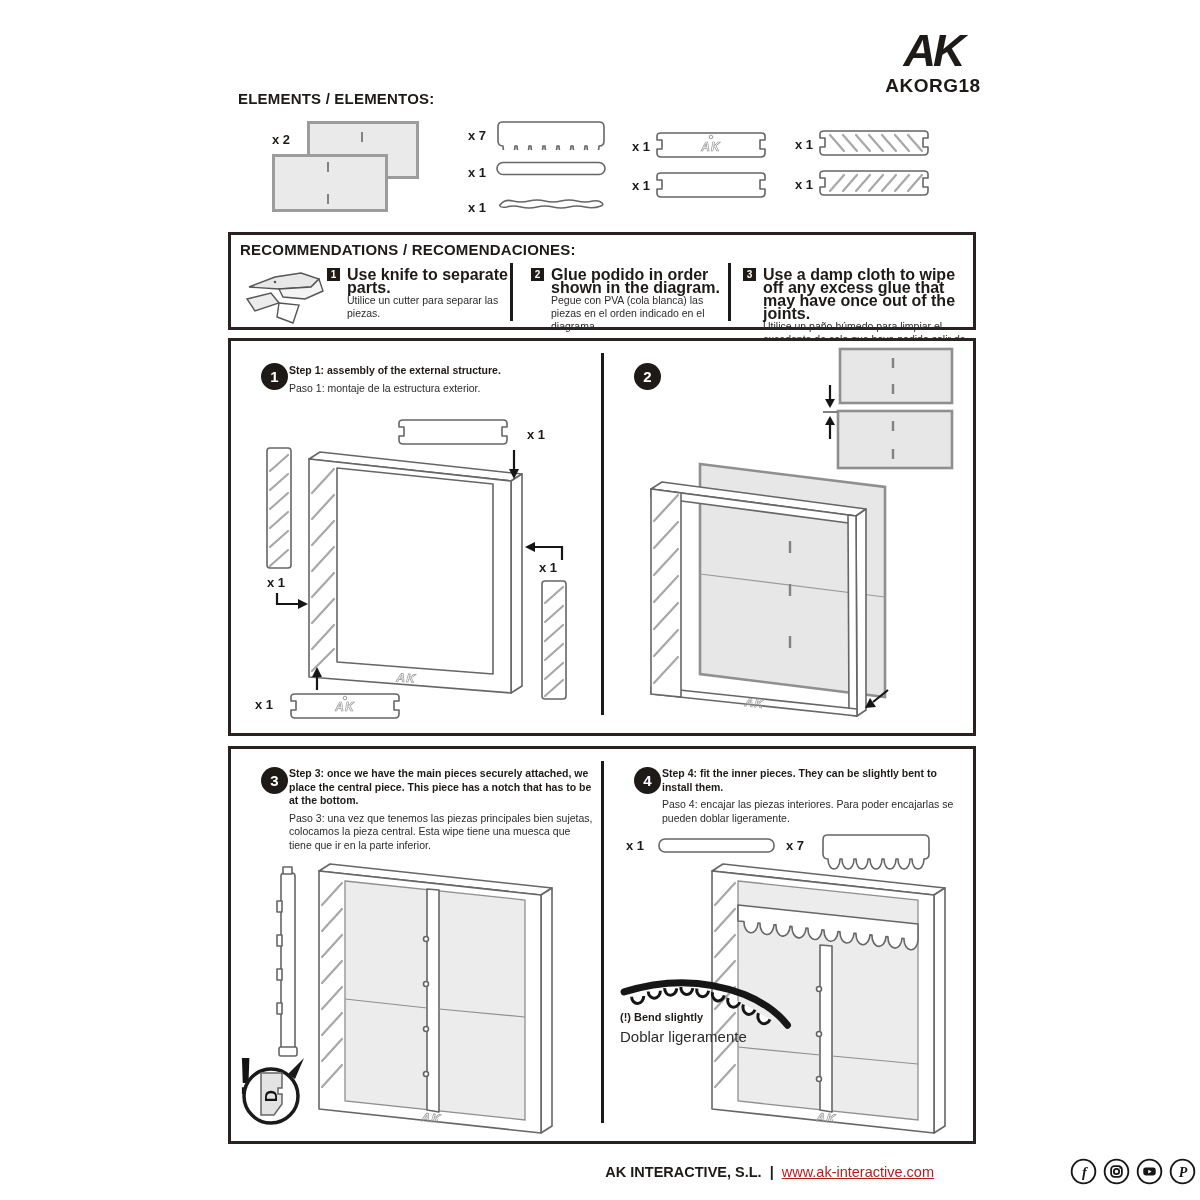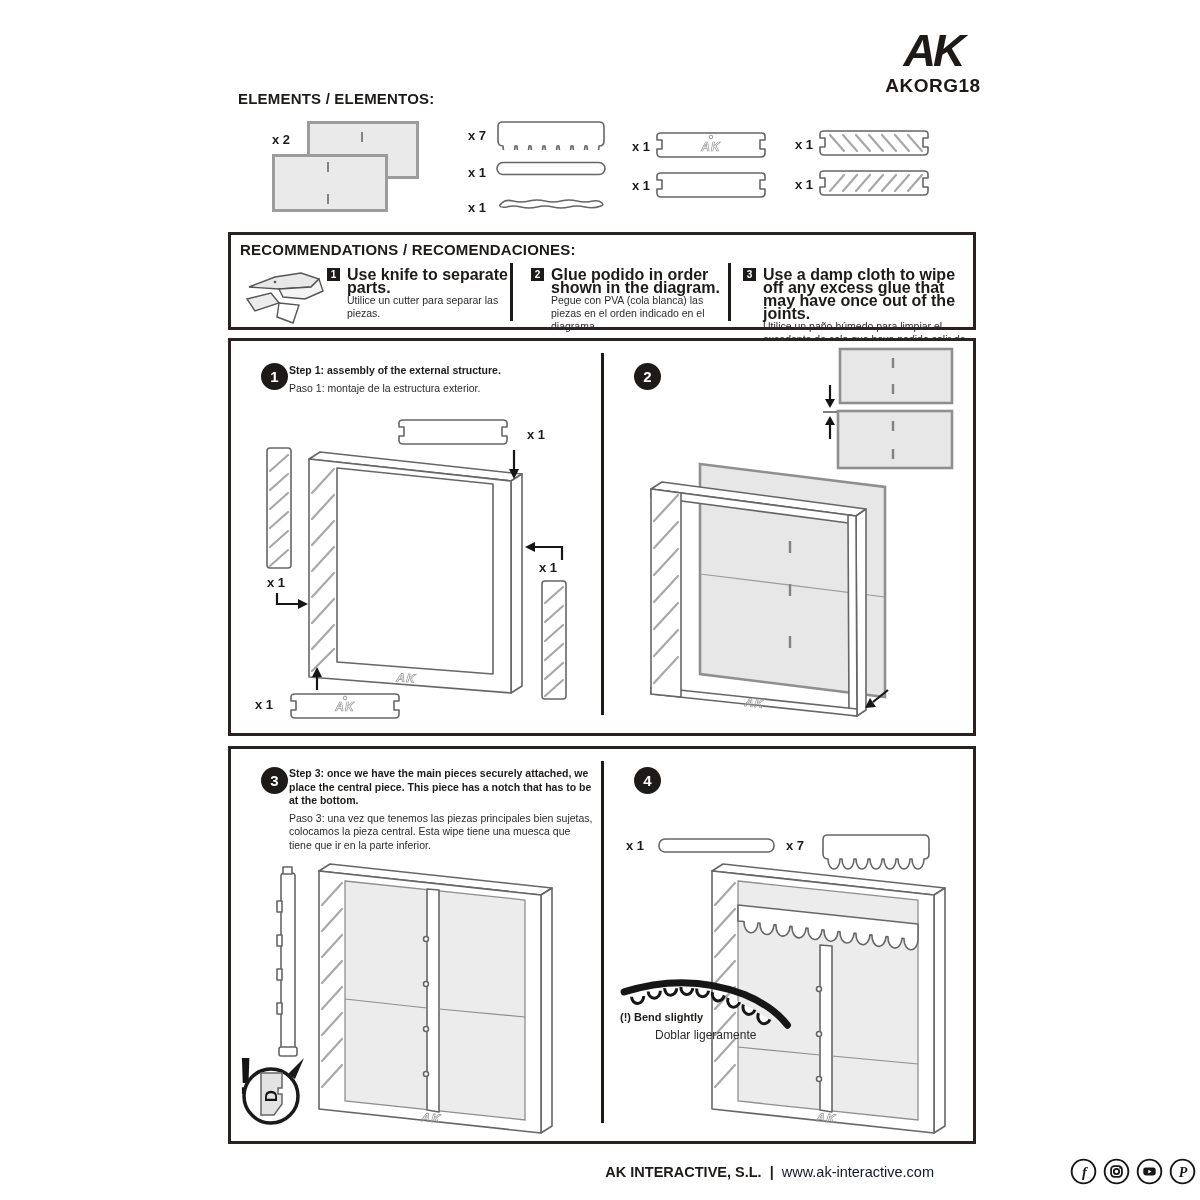--- a/index.html
+++ b/index.html
@@ -23,26 +23,26 @@
   .vline{position:absolute;width:2.5px;background:#1d1a18;}
   
   .panel{position:absolute;top:0;bottom:0;}
   .circ{position:absolute;width:27px;height:27px;border-radius:50%;background:#1d1a18;color:#fff;
         font-weight:bold;font-size:15px;text-align:center;line-height:27px;}
   .step-text{position:absolute;left:58px;top:23px;}
   .step-en{font-weight:bold;font-size:10.5px;line-height:13.5px;margin-bottom:4px;}
   .step-es{font-size:10.5px;line-height:13.5px;color:#2b2b2b;}
   .diagram{position:absolute;left:0;top:0;}
   .note-en{position:absolute;font-weight:bold;font-size:11px;}
-  .note-es{position:absolute;font-size:12px;color:#2b2b2b;margin-left:35px;}
+  .note-es{position:absolute;font-size:15px;color:#2b2b2b;}
   
   .footer{position:absolute;left:228px;top:1164px;width:706px;text-align:right;font-size:14.5px;white-space:nowrap;}
   .footer .co{font-weight:bold;}
   .footer .sep{margin:0 8px;font-weight:bold;}
-  .footer .web{color:#0f172a;}
+  .footer .web{color:#b91c1c;text-decoration:underline;}
   .social{position:absolute;left:1070px;top:1158px;display:flex;gap:6px;}
   .social span{display:inline-block;width:27px;height:27px;}
   
   .s{stroke:#666;stroke-width:1.6;fill:#fff;stroke-linejoin:round;}
   .gr{fill:#ececec;stroke:#8f8f8f;stroke-width:1.3;}
   .gp{fill:#e7e7e7;stroke:#8f8f8f;stroke-width:2.6;}
   .hl{stroke:#a8a8a8;stroke-width:2.2;stroke-linecap:round;fill:none;}
   .arr{stroke:#161616;stroke-width:2.2;fill:none;}
   .ahead{fill:#161616;stroke:none;}
   .slot{stroke:#828282;stroke-width:2.4;fill:none;}
@@ -284,20 +284,24 @@
           <circle cx="195" cy="325" r="2.5" class="s" stroke-width="1"></circle>
           <line x1="114" y1="250" x2="196" y2="259" stroke="#8f8f8f" stroke-width="1.2"></line>
           <line x1="208" y1="260" x2="294" y2="268" stroke="#8f8f8f" stroke-width="1.2"></line>
           <text class="engrave" x="200" y="373" text-anchor="middle" transform="rotate(5.5 200 373)">AK</text>
         </g>
       </svg>
     </div>
 
     <div class="panel" style="left:373px;width:369px;">
       <div class="circ" style="left:30px;top:18px;">4</div>
+      <div class="step-text" style="top:18px;width:308px;">
+        <div class="step-en">Step 4: fit the inner pieces.  They can be slightly bent to install them.</div>
+        <div class="step-es">Paso 4: encajar las piezas interiores. Para poder encajarlas se pueden doblar ligeramente.</div>
+      </div>
 
       <svg class="diagram" width="369" height="392" viewBox="0 0 369 392">
 
         <rect class="s" x="55" y="90" width="115" height="13" rx="6"></rect>
         <g transform="translate(216,84)">
           <path class="s" d="M7,2 H104 Q109,2 109,7 V21 Q109,26 104,26 A6,10 0 0 1 92,26 l-2,0 A6,10 0 0 1 78,26 l-2,0 A6,10 0 0 1 64,26 l-2,0 A6,10 0 0 1 50,26 l-2,0 A6,10 0 0 1 36,26 l-2,0 A6,10 0 0 1 22,26 l-2,0 A6,10 0 0 1 8,26 Q3,26 3,21 V7 Q3,2 7,2 Z"></path>
         </g>
 
         <g>
           <path class="s" d="M108,122 L119,115 L341,139 L330,146 Z"></path>

